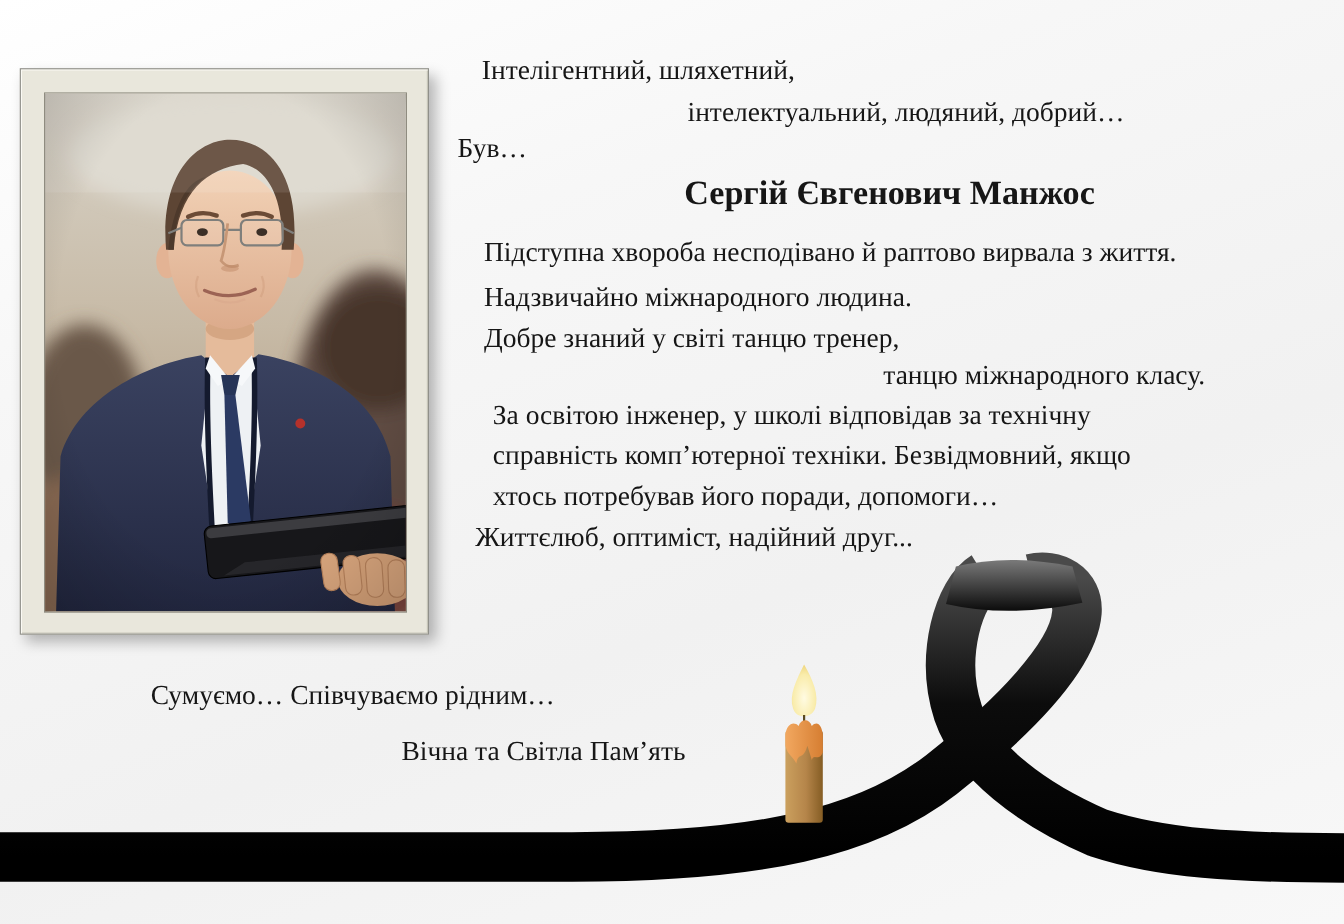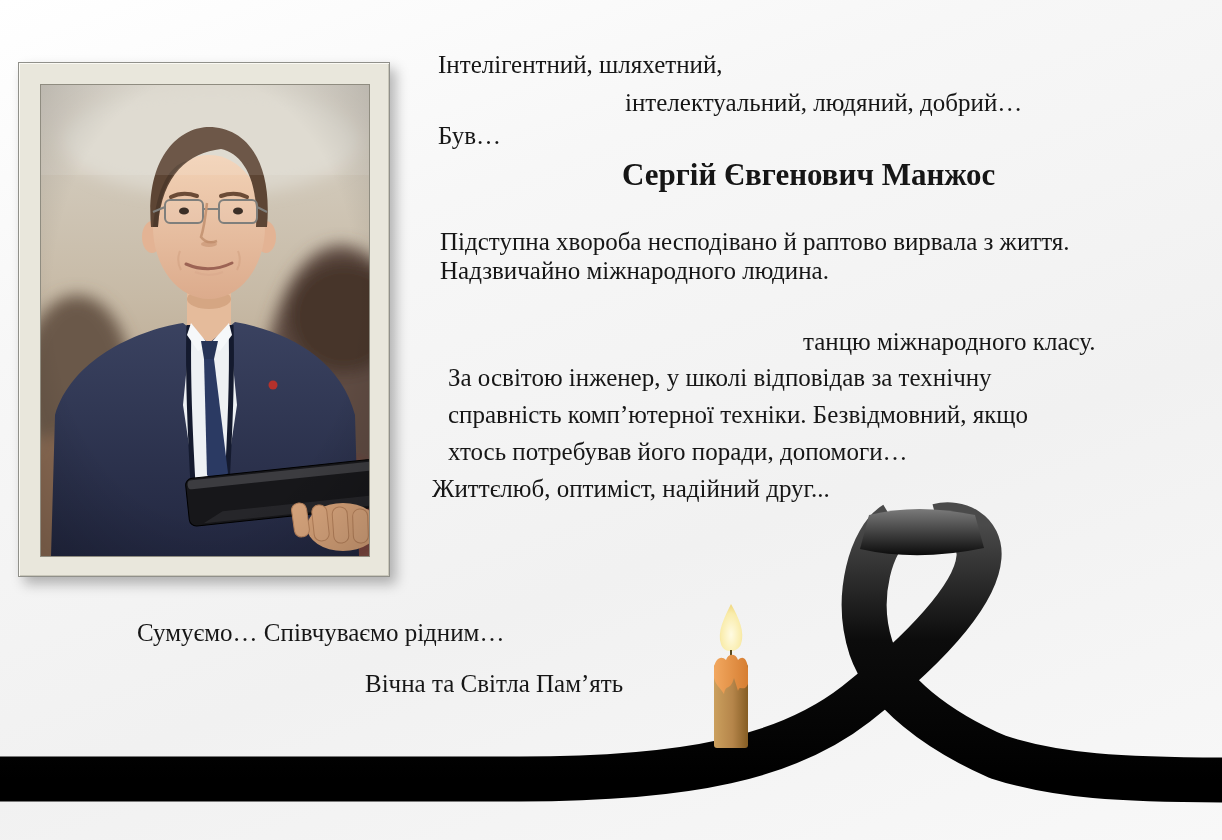--- a/index.html
+++ b/index.html
@@ -139,26 +139,27 @@
         </g>
 
         <rect x="0" y="0" width="328" height="90" fill="#ffffff" opacity="0.10"></rect>
         <rect x="0" y="0" width="328" height="471" fill="url(#vignG)"></rect>
       </svg>
     </div>
   </div>
 
   <div class="line" style="left:438px; top:51px;">Інтелігентний, шляхетний,</div>
   <div class="line" style="left:625px; top:89px;">інтелектуальний, людяний, добрий…</div>
-  <div class="line" style="left:438px; top:122px;">Був…</div>
+  <div class="line" style="left:416px; top:122px;">Був…</div>
 
   <div class="line name-line" style="left:622px; top:157px;">Сергій Євгенович Манжос</div>
 
-  <div class="line" style="left:440px; top:228px;">Підступна хвороба несподівано й раптово вирвала з життя.</div>
+  <div class="line" style="left:440px; top:216px;">Підступна хвороба несподівано й раптово вирвала з життя.</div>
   <div class="line" style="left:440px; top:257px;">Надзвичайно міжнародного людина.</div>
+  <div class="line" style="left:440px; top:294px;">Добре знаний у світі танцю тренер,</div>
   <div class="line" style="left:803px; top:328px;">танцю міжнародного класу.</div>
 
   <div class="line" style="left:448px; top:364px;">За освітою інженер, у школі відповідав за технічну</div>
   <div class="line" style="left:448px; top:401px;">справність комп’ютерної техніки. Безвідмовний, якщо</div>
   <div class="line" style="left:448px; top:438px;">хтось потребував його поради, допомоги…</div>
   <div class="line" style="left:432px; top:475px;">Життєлюб, оптиміст, надійний друг...</div>
 
   <div class="line" style="left:137px; top:619px;">Сумуємо… Співчуваємо рідним…</div>
   <div class="line" style="left:365px; top:670px;">Вічна та Світла Пам’ять</div>
 

